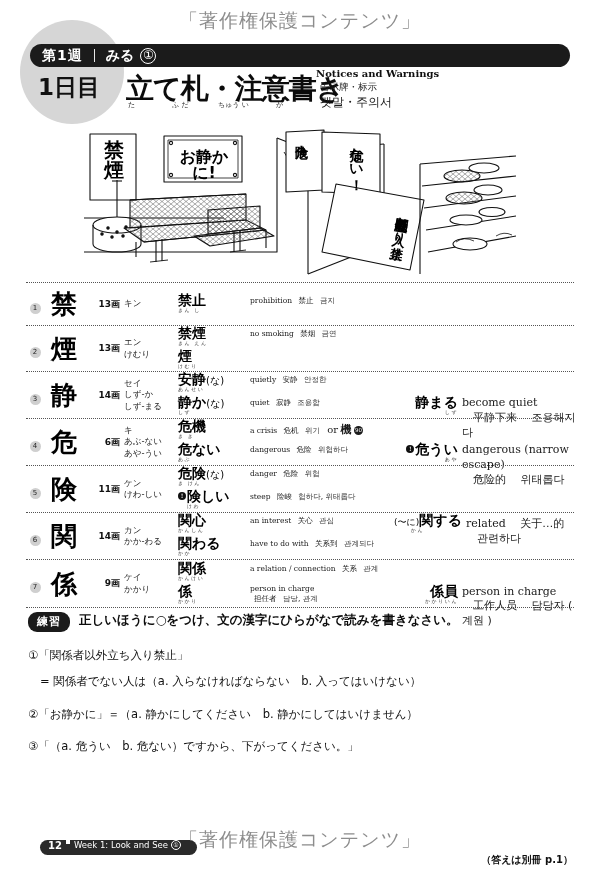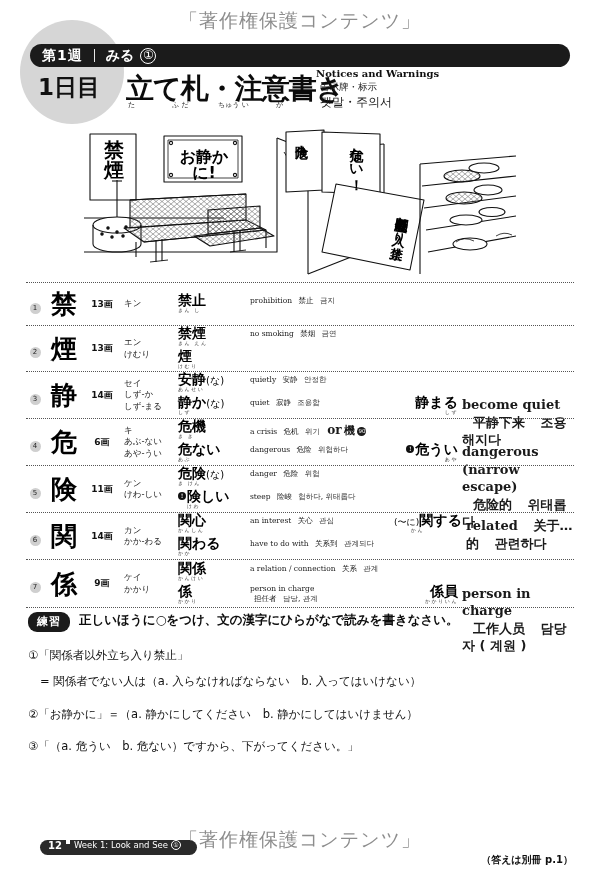--- a/index.html
+++ b/index.html
@@ -207,21 +207,21 @@
     font-weight: bold;
     text-align: center;
     line-height: 1;
     color: #000;
   }
   .c-strokes {
     width: 36px;
     flex: none;
     font-size: 9px;
     font-weight: bold;
-    text-align: center;
+    text-align: right;
     padding-right: 4px;
     color: #111;
   }
   .c-readings {
     width: 54px;
     flex: none;
     font-size: 8.5px;
     line-height: 1.35;
     color: #222;
   }
@@ -259,21 +259,21 @@
   .w-def {
     flex: 1;
     font-size: 7.5px;
     line-height: 1.45;
     color: #1a1a1a;
     font-family: "DejaVu Serif", "Liberation Serif", serif;
     padding-top: 3px;
   }
   .w-def .cn { font-family: "DejaVu Sans", sans-serif; margin-left: 4px; }
   .w-def .kr { font-family: "DejaVu Sans", sans-serif; margin-left: 4px; color: #333; }
-  .w-def .or { font-family: "DejaVu Serif", serif; font-weight: bold; font-size: 12px; margin-left: 5px; }
+  .w-def .or { font-family: "DejaVu Serif", serif; font-weight: normal; font-size: 10px; margin-left: 5px; }
   .w-def .xref {
     display: inline-block;
     background: #1b1b1b;
     color: #fff;
     border-radius: 50%;
     width: 9px;
     height: 9px;
     line-height: 9px;
     text-align: center;
     font-size: 5.5px;
@@ -318,26 +318,25 @@
     top: 15px;
     font-size: 5px;
     font-weight: normal;
     letter-spacing: 1.5px;
     color: #333;
   }
   .w2 .pre { font-size: 9px; font-weight: normal; }
   .w2-def {
     width: 116px;
     flex: none;
-    font-size: 13px;
+    font-size: 11px;
     line-height: 1.35;
     color: #1a1a1a;
     font-family: "DejaVu Serif", "Liberation Serif", serif;
     padding-top: 1px;
-    font-weight: bold;
   }
   .w2-def .kr, .w2-def .cn { font-family: "DejaVu Sans", sans-serif; margin-left: 11px; }
 
   
   #exercise { position: absolute; left: 28px; top: 612px; width: 545px; }
   #ex-head { display: flex; }
   #ex-badge {
     background: #1b1b1b;
     color: #ffffff;
     font-size: 11px;

